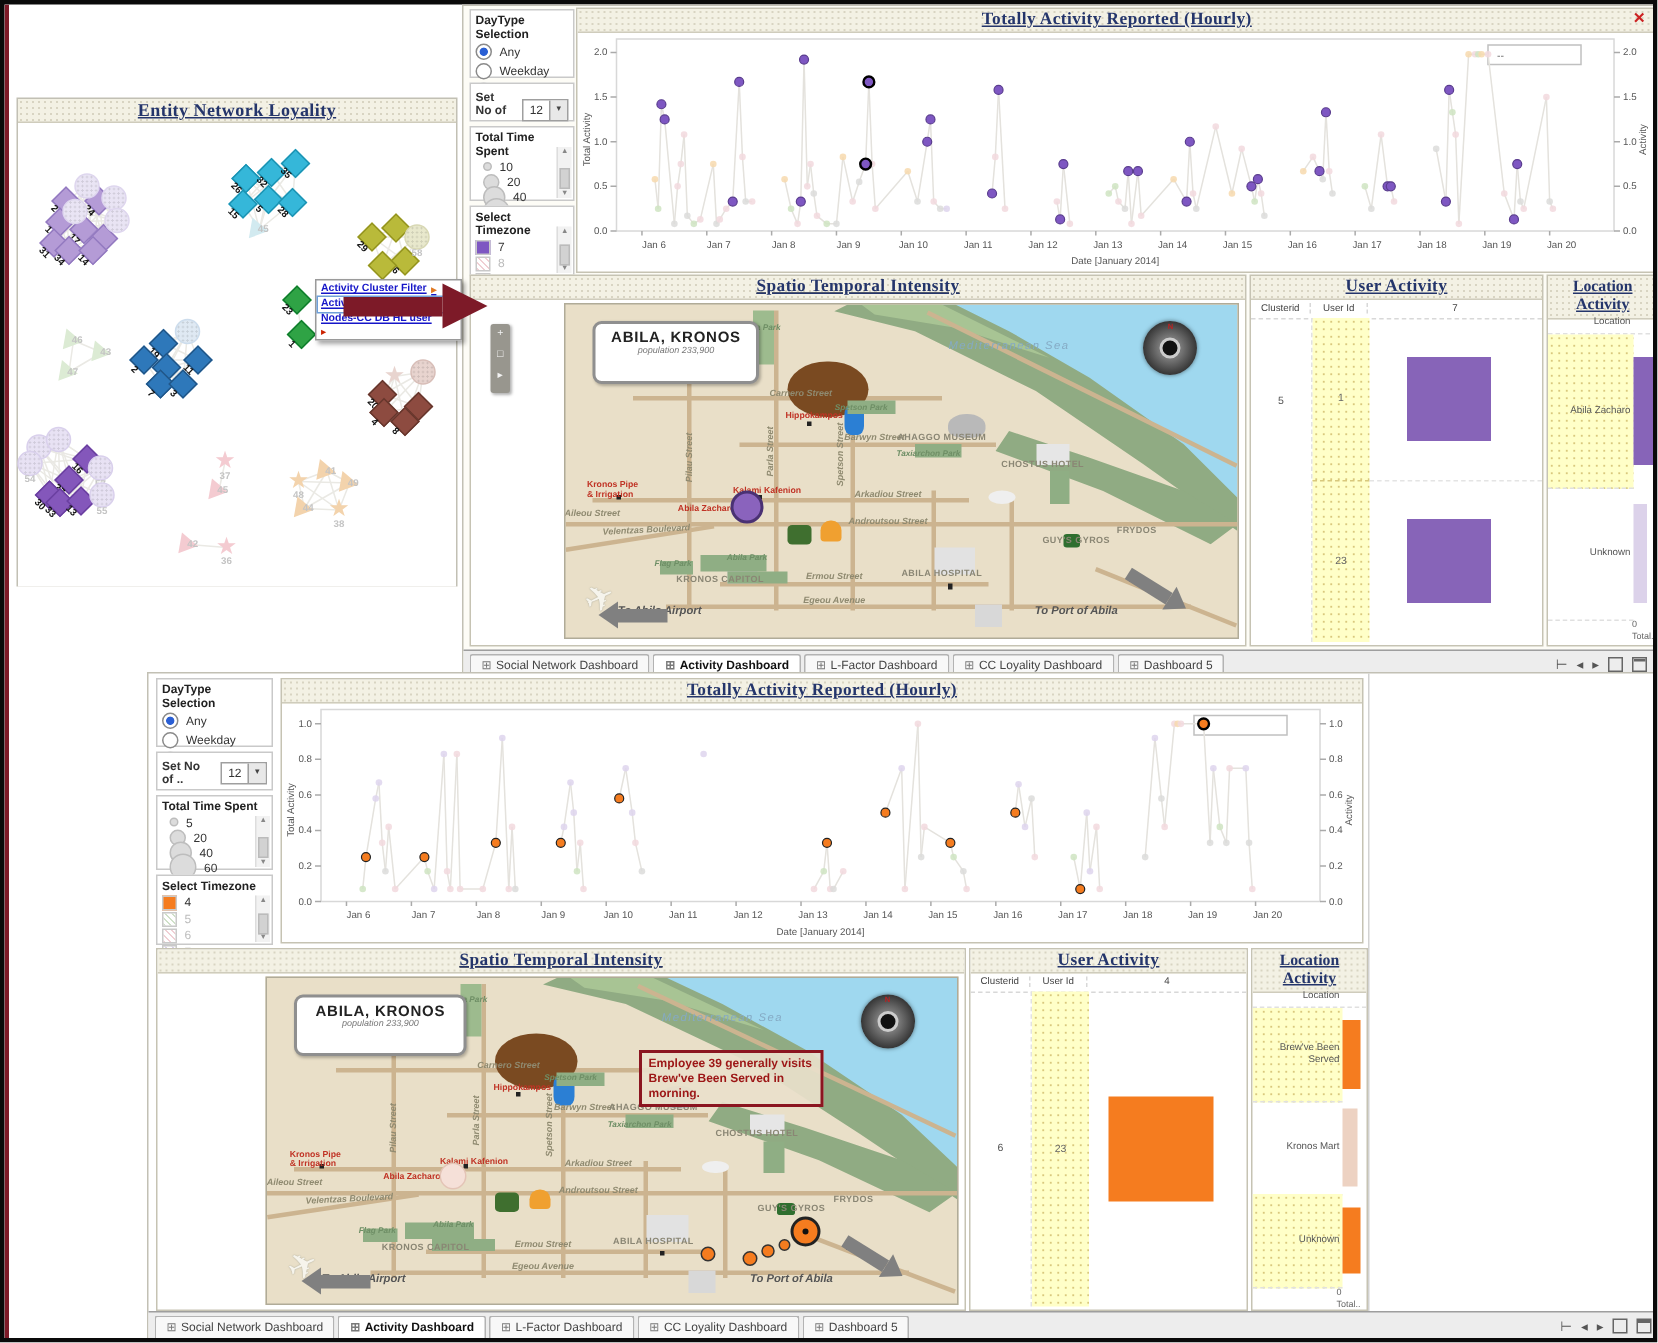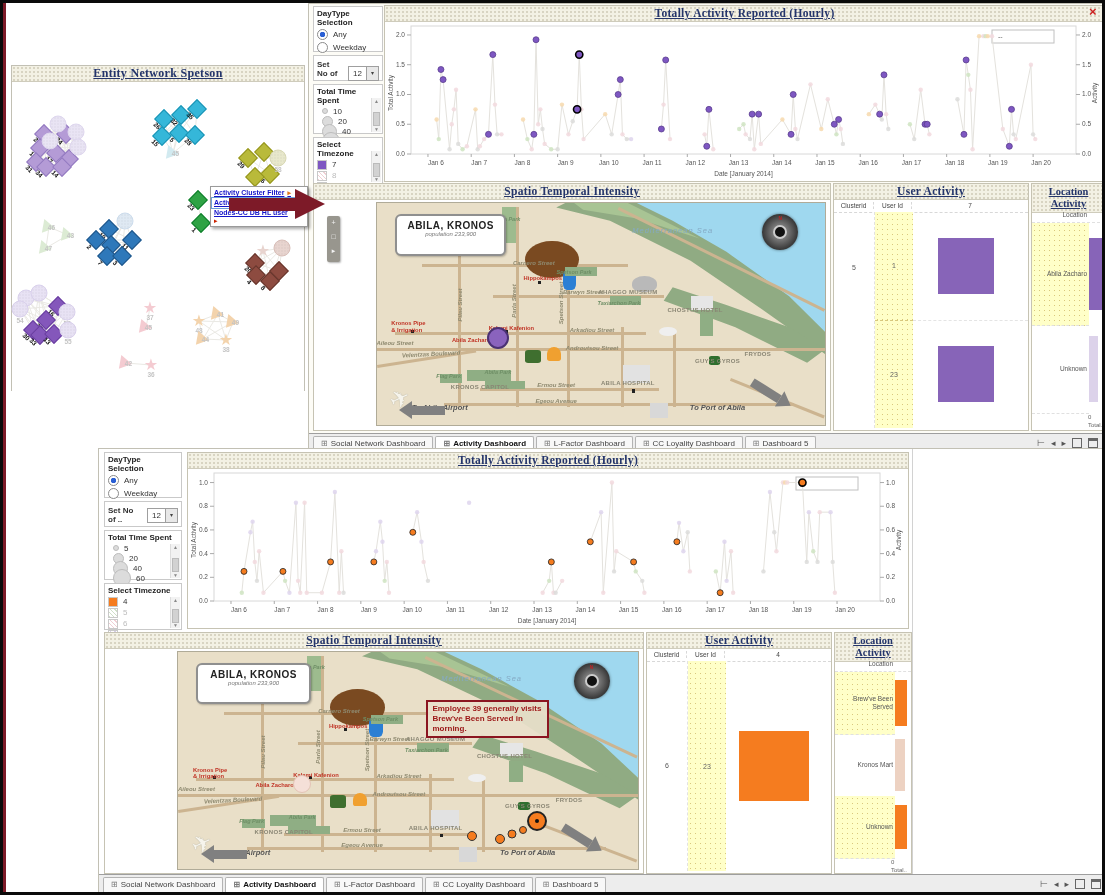--- a/index.html
+++ b/index.html
@@ -573,21 +573,21 @@
           <span>⊢</span>
           <span>◂</span>
           <span>▸</span>
           <span class="pgsq"></span>
           <span class="pgsq b"></span>
         </div>
       </div>
   </div>
 
   <div class="win" style="left:8px;top:62px;width:294px;height:326px;z-index:5;background:#fff;">
-    <div class="ptitle dots" style="font-size:12px;">Entity Network Spetson</div>
+    <div class="ptitle dots" style="font-size:12px;">Entity Network Loyality</div>
     <div id="netcanvas" style="position:relative;width:292px;height:309px;background:#fff;">
         <svg width="292" height="309" style="position:absolute;left:0;top:0">
           <line x1="32" y1="52" x2="54" y2="52" stroke="#eae9e4" stroke-width="1"></line>
           <line x1="32" y1="52" x2="28" y2="66" stroke="#eae9e4" stroke-width="1"></line>
           <line x1="32" y1="52" x2="44" y2="71" stroke="#eae9e4" stroke-width="1"></line>
           <line x1="32" y1="52" x2="57" y2="77" stroke="#eae9e4" stroke-width="1"></line>
           <line x1="32" y1="52" x2="24" y2="80" stroke="#eae9e4" stroke-width="1"></line>
           <line x1="32" y1="52" x2="34" y2="85" stroke="#eae9e4" stroke-width="1"></line>
           <line x1="32" y1="52" x2="50" y2="85" stroke="#eae9e4" stroke-width="1"></line>
           <line x1="32" y1="52" x2="46" y2="42" stroke="#eae9e4" stroke-width="1"></line>

